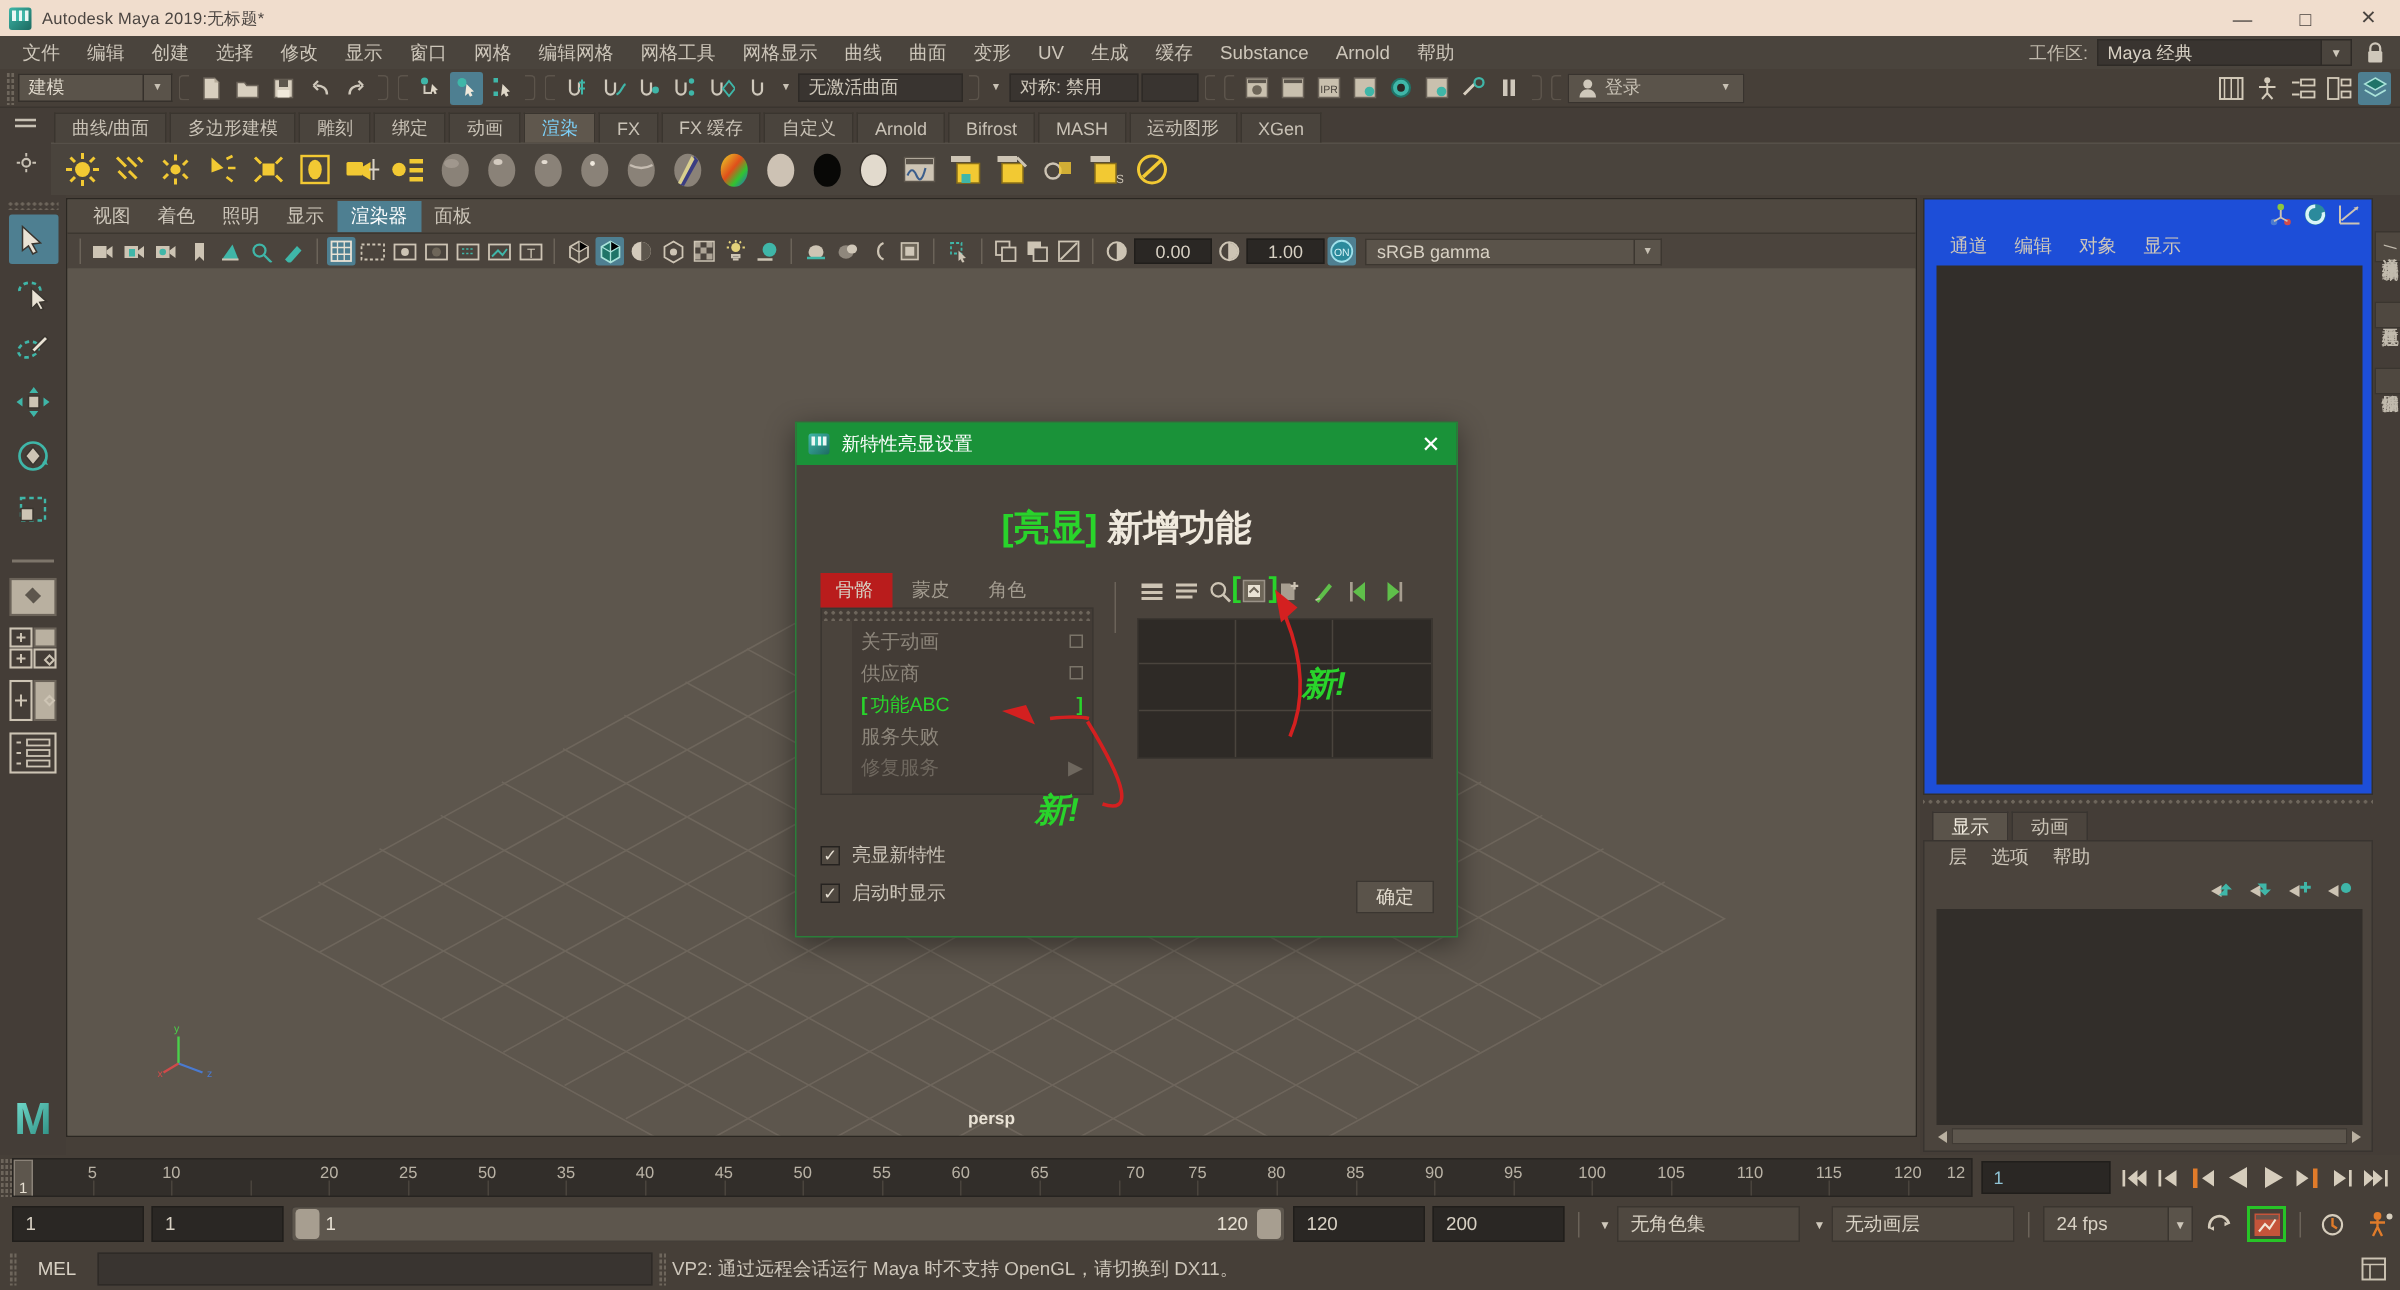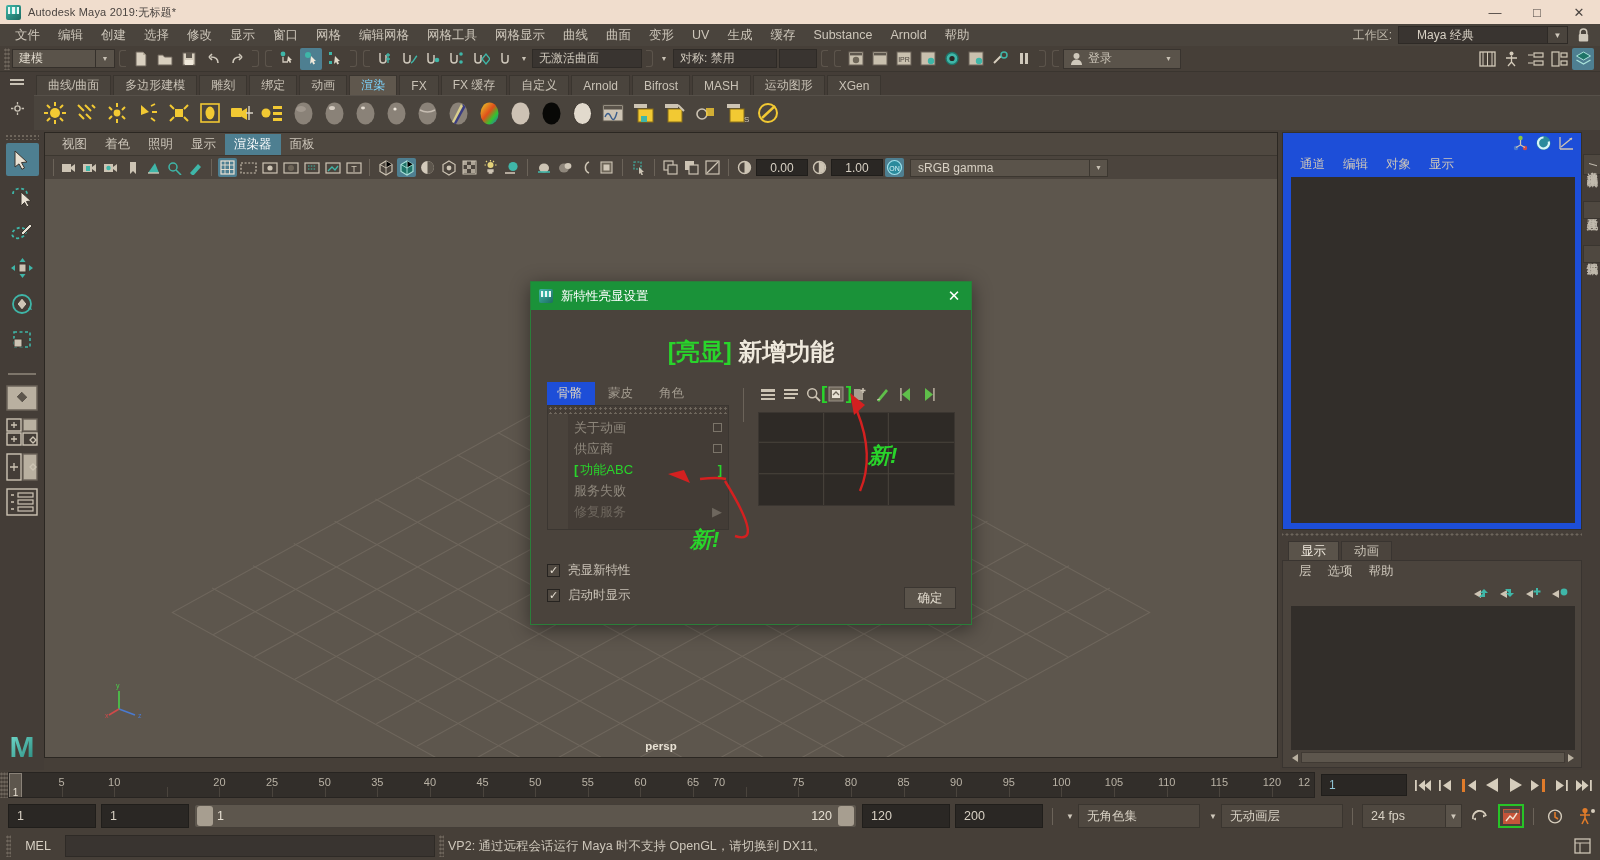--- a/index.html
+++ b/index.html
@@ -18,21 +18,21 @@
      background:linear-gradient(90deg,#eaf7f4 0 22%, #3fb6a8 22% 40%, #eaf7f4 40% 60%, #3fb6a8 60% 78%, #eaf7f4 78% 100%); }
   .titlebar .ttl{ color:#4a4440; font-size:11px; letter-spacing:.2px; }
   .winbtns{ margin-left:auto; display:flex; height:24px; }
   .winbtn{ width:42px;height:24px; display:flex;align-items:center;justify-content:center; color:#4a4440; font-size:13px; }
 
   
   .menubar{ height:22px; background:#4a443d; display:flex; align-items:center; padding-left:6px; flex:0 0 22px; }
   .menubar .mi{ padding:2px 9px; font-size:12.5px; color:#cdc6ba; white-space:nowrap; }
   .ws{ margin-left:auto; display:flex; align-items:center; gap:6px; padding-right:8px; }
   .ws .lab{ font-size:12px;color:#bfb8ab; }
-  .ws .sel{ width:150px;height:18px;background:#393430;border:1px solid #2e2a26; display:flex;align-items:center; padding-left:18px; font-size:12px; color:#d8d1c4; }
+  .ws .sel{ width:150px;height:18px;background:#393430;border:1px solid #2e2a26; display:flex;align-items:center; padding-left:6px; font-size:12px; color:#d8d1c4; }
   .ws .selarrow{ width:20px;height:18px;background:#4a443d;border:1px solid #2e2a26;border-left:none;display:flex;align-items:center;justify-content:center;font-size:8px;color:#cfc8bb; }
   .ws .lock{ width:18px;height:18px; display:flex;align-items:center;justify-content:center; }
 
   
   .statusline{ height:26px; background:#463f38; display:flex; align-items:center; gap:2px; padding:0 4px; flex:0 0 26px; border-bottom:1px solid #3a352f; }
   .dotgrip{ width:6px;height:22px; background-image:radial-gradient(#6e665c 1px, transparent 1.2px); background-size:3px 4px; }
   .mode-sel{ width:84px;height:19px;background:#5a534a;border:1px solid #35302b;display:flex;align-items:center;padding-left:6px;font-size:12px;color:#ded7ca;}
   .mode-arrow{ width:19px;height:19px;background:#5a534a;border:1px solid #35302b;border-left:none;display:flex;align-items:center;justify-content:center;font-size:7px;}
   .sep{ width:1px;height:17px;background:#6b6359;margin:0 4px; }
   .sepb{ width:7px;height:17px;border-left:1px solid #6b6359;border-top:1px solid #6b6359;border-bottom:1px solid #6b6359;border-radius:3px 0 0 3px;margin:0 2px;opacity:.6; }
@@ -143,21 +143,21 @@
      background:linear-gradient(90deg,#eaf7f4 0 25%,#3fb6a8 25% 45%,#eaf7f4 45% 62%,#3fb6a8 62% 80%,#eaf7f4 80% 100%);}
   .dlgtitle .dt{ font-size:12.5px;color:#ffffff;}
   .dlgclose{ margin-left:auto;width:26px;height:26px;display:flex;align-items:center;justify-content:center;color:#fff;font-size:15px;}
   .dlgbody{ flex:1;display:flex;flex-direction:column;padding:10px 16px 12px; }
   .dlgheading{ text-align:center;font-size:24px;margin:16px 0 14px;color:#efe9dd;font-weight:bold; }
   .dlgheading .grn{ color:#29d42b; }
   .dlgmid{ display:flex; gap:0; }
   .dlgleft{ width:182px; }
   .ftabs{ display:flex; gap:0; }
   .ftab{ padding:3px 13px;font-size:12.5px;color:#a39c90; }
-  .ftab.active{ background:#1d4ed8;color:#d7d0c3;padding-left:10px;}
+  .ftab.active{ background:#b91c1c;color:#d7d0c3;padding-left:10px;}
   .flistwrap{ border:1px solid #3b3631; background:#433c36; height:125px; display:flex; flex-direction:column;}
   .fdots{ height:8px; background-image:radial-gradient(#6e665c 1px,transparent 1.2px); background-size:5px 5px; }
   .flist{ flex:1; display:flex; }
   .fgutter{ width:20px; background:#4a433c; }
   .fitems{ flex:1; padding-top:3px; }
   .fitem{ height:21px;display:flex;align-items:center;justify-content:space-between;padding:0 6px;font-size:13px;color:#8d867b;}
   .fitem.hl{ color:#29d42b; }
   .fitem .brk{ color:#29d42b;font-weight:bold; }
   .fchk{ width:9px;height:9px;border:1px solid #7b7469;}
   .fitem.dim{ color:#6e675e; }
@@ -319,21 +319,21 @@
       </div>
     <div class="tbtn">
         <svg width="17" height="17" viewBox="0 0 17 17">
           <path d="M5 3v7a3 3 0 0 0 6 0V5" fill="none" stroke="#cfc8bb" stroke-width="1.5"></path>
         </svg>
       </div>
     <div style="width:12px;text-align:center;font-size:7px">▼</div>
     <div class="fld" style="width:110px">无激活曲面</div>
     <div class="sepb r"></div>
     <div style="width:14px;text-align:center;font-size:7px">▼</div>
-    <div class="fld" style="width:104px">对称: 禁用</div>
+    <div class="fld" style="width:86px">对称: 禁用</div>
     <div class="fld" style="width:38px"></div>
     <div class="sepb"></div>
     <div class="sepb"></div>
     <div class="tbtn">
         <svg width="18" height="17" viewBox="0 0 18 17">
           <rect x="2" y="2" width="14" height="13" fill="#c9c0ae" stroke="#6b6359"></rect>
           <rect x="3" y="3" width="12" height="2.4" fill="#5d564d"></rect>
           <circle cx="9" cy="10" r="3.2" fill="#6e6659"></circle>
         </svg>
       </div>
@@ -1068,21 +1068,21 @@
         <div class="tlab" style="left: 473.589px;">45</div>
         <div class="tick" style="left: 526.21px; top: 14px; height: 12px;"></div>
         <div class="tlab" style="left: 526.21px;">50</div>
         <div class="tick" style="left: 578.831px; top: 14px; height: 12px;"></div>
         <div class="tlab" style="left: 578.831px;">55</div>
         <div class="tick" style="left: 631.452px; top: 14px; height: 12px;"></div>
         <div class="tlab" style="left: 631.452px;">60</div>
         <div class="tick" style="left: 684.073px; top: 14px; height: 12px;"></div>
         <div class="tlab" style="left: 684.073px;">65</div>
         <div class="tick" style="left: 736.694px; top: 14px; height: 12px;"></div>
-        <div class="tlab" style="left: 710px;">70</div>
+        <div class="tlab" style="left: 748px;">70</div>
         <div class="tick" style="left: 789.315px; top: 14px; height: 12px;"></div>
         <div class="tlab" style="left: 789.315px;">75</div>
         <div class="tick" style="left: 841.935px; top: 14px; height: 12px;"></div>
         <div class="tlab" style="left: 841.935px;">80</div>
         <div class="tick" style="left: 894.556px; top: 14px; height: 12px;"></div>
         <div class="tlab" style="left: 894.556px;">85</div>
         <div class="tick" style="left: 947.177px; top: 14px; height: 12px;"></div>
         <div class="tlab" style="left: 947.177px;">90</div>
         <div class="tick" style="left: 999.798px; top: 14px; height: 12px;"></div>
         <div class="tlab" style="left: 999.798px;">95</div>

